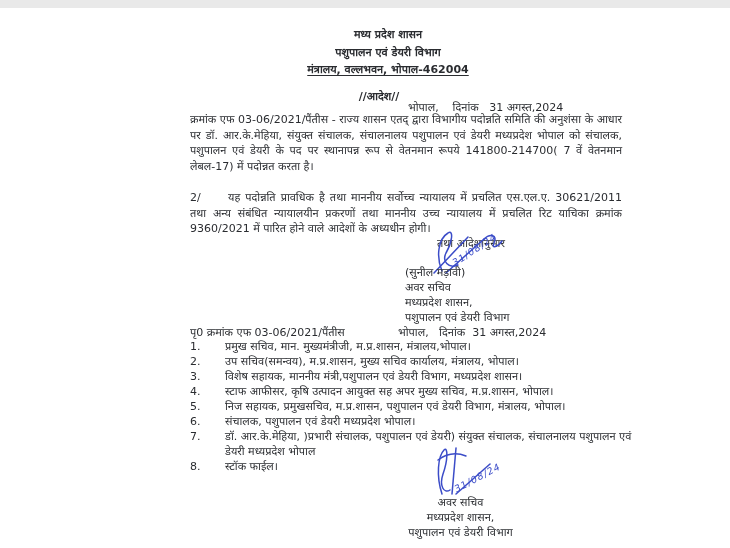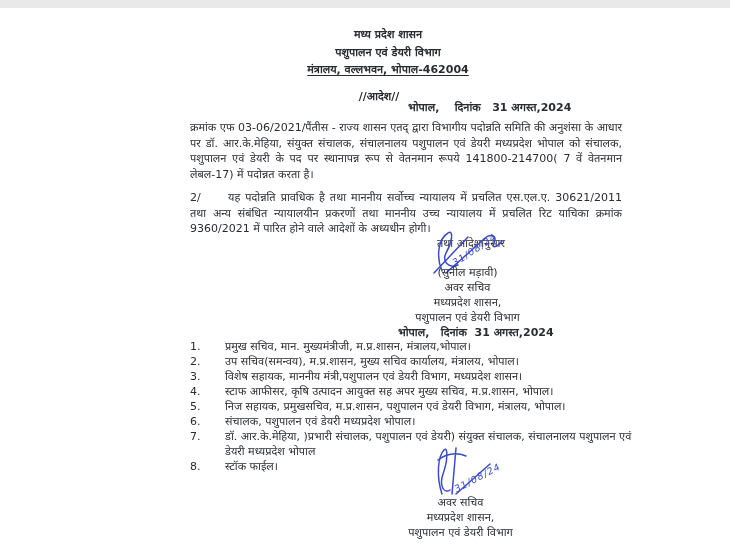--- a/index.html
+++ b/index.html
@@ -13,31 +13,31 @@
     width: 730px;
     height: 548px;
     margin: 8px auto;
     background: var(--paper);
     font-family: "DejaVu Sans", sans-serif;
     font-size: 11px;
     color: var(--ink);
     overflow: hidden;
   }
   .abs { position: absolute; line-height: 15.5px; }
-  .pre { white-space: pre; font-weight: bold; }
+  .pre { white-space: pre; }
   .center { position: absolute; left: 0; width: 730px; text-align: center; }
   .hdr { font-weight: bold; transform: translateX(23px); }
   .ul { text-decoration: underline; text-underline-offset: 2px; }
   .title { transform: translateX(14px); font-weight: bold; }
   .para { left: 190px; width: 432px; text-align: justify; margin: 0; }
   .pnum { display: inline-block; min-width: 38px; }
   .lrow { position: absolute; left: 190px; width: 442px; display: flex; line-height: 15px; }
   .lno { flex: 0 0 35px; }
   .ltxt { flex: 1 1 auto; }
-  .sigcol1 { position: absolute; left: 390px; width: 155px; text-align: center; line-height: 15px; }
+  .sigcol1 { position: absolute; left: 405px; width: 155px; text-align: left; line-height: 15px; }
   .sigcol2 { position: absolute; left: 383px; width: 155px; text-align: center; line-height: 15px; }
   .sig { position: absolute; pointer-events: none; }
   .sig path { stroke: var(--blue-ink); stroke-width: 1.5; fill: none; stroke-linecap: round; }
   .sig-date {
     position: absolute;
     color: var(--blue-ink);
     font-size: 9.5px;
     font-style: italic;
     letter-spacing: 1px;
     white-space: nowrap;
@@ -50,38 +50,39 @@
 
 <div class="paper">
 
   <div class="center hdr" style="top:18px">मध्य प्रदेश शासन</div>
   <div class="center hdr" style="top:36px">पशुपालन एवं डेयरी विभाग</div>
   <div class="center hdr ul" style="top:53px">मंत्रालय, वल्लभवन, भोपाल-462004</div>
 
   <div class="center title" style="top:80px">//आदेश//</div>
   <div class="abs pre" style="top:92px;left:408px">भोपाल,    दिनांक   31 अगस्त,2024</div>
 
-  <p class="abs para" style="top:112px">क्रमांक एफ 03-06/2021/पैंतीस - राज्य शासन एतद् द्वारा विभागीय पदोन्नति समिति की अनुशंसा के आधार पर डॉ. आर.के.मेहिया, संयुक्त संचालक, संचालनालय पशुपालन एवं डेयरी मध्यप्रदेश भोपाल को संचालक, पशुपालन एवं डेयरी के पद पर स्थानापन्न रूप से वेतनमान रूपये 141800-214700( 7 वें वेतनमान लेबल-17) में पदोन्नत करता है।</p>
+  <p class="abs para" style="top:104px">क्रमांक एफ 03-06/2021/पैंतीस - राज्य शासन एतद् द्वारा विभागीय पदोन्नति समिति की अनुशंसा के आधार पर डॉ. आर.के.मेहिया, संयुक्त संचालक, संचालनालय पशुपालन एवं डेयरी मध्यप्रदेश भोपाल को संचालक, पशुपालन एवं डेयरी के पद पर स्थानापन्न रूप से वेतनमान रूपये 141800-214700( 7 वें वेतनमान लेबल-17) में पदोन्नत करता है।</p>
   <p class="abs para" style="top:182px"><span class="pnum">2/</span><span>यह पदोन्नति प्रावधिक है तथा माननीय सर्वोच्च न्यायालय में प्रचलित एस.एल.ए. 30621/2011 तथा अन्य संबंधित न्यायालयीन प्रकरणों तथा माननीय उच्च न्यायालय में प्रचलित रिट याचिका क्रमांक 9360/2021 में पारित  होने वाले आदेशों के अध्यधीन होगी।</span></p>
 
   <div class="abs" style="top:228px;left:437px">तथा आदेशानुसार</div>
 
   <svg class="sig" style="left:428px;top:219px" width="96" height="48" viewBox="0 0 96 48">
     <path d="M14,44 C8,30 10,12 20,6 C26,2 24,16 18,26 C14,34 20,42 30,38"></path>
     <path d="M6,46 L40,10"></path>
     <path d="M18,46 L56,12"></path>
     <path d="M56,12 C62,6 70,8 66,16 C63,22 70,20 74,14"></path>
   </svg>
   <span class="sig-date rot1" style="left:449px;top:236px">31/08/24</span>
 
   <div class="sigcol1" style="top:257px">(सुनील मड़ावी)</div>
   <div class="sigcol1" style="top:272px">अवर सचिव</div>
   <div class="sigcol1" style="top:287px">मध्यप्रदेश शासन,</div>
   <div class="sigcol1" style="top:302px">पशुपालन एवं डेयरी विभाग</div>
 
+  <div class="abs" style="top:317px;left:190px">पृ0 क्रमांक एफ 03-06/2021/पैंतीस</div>
   <div class="abs pre" style="top:317px;left:398px">भोपाल,   दिनांक  31 अगस्त,2024</div>
 
   <div class="lrow" style="top:331px">
       <span class="lno">1.</span>
       <span class="ltxt">प्रमुख सचिव, मान. मुख्यमंत्रीजी, म.प्र.शासन, मंत्रालय,भोपाल।</span>
     </div>
   <div class="lrow" style="top:346px">
       <span class="lno">2.</span>
       <span class="ltxt">उप सचिव(समन्वय), म.प्र.शासन, मुख्य सचिव कार्यालय, मंत्रालय, भोपाल।</span>
     </div>

